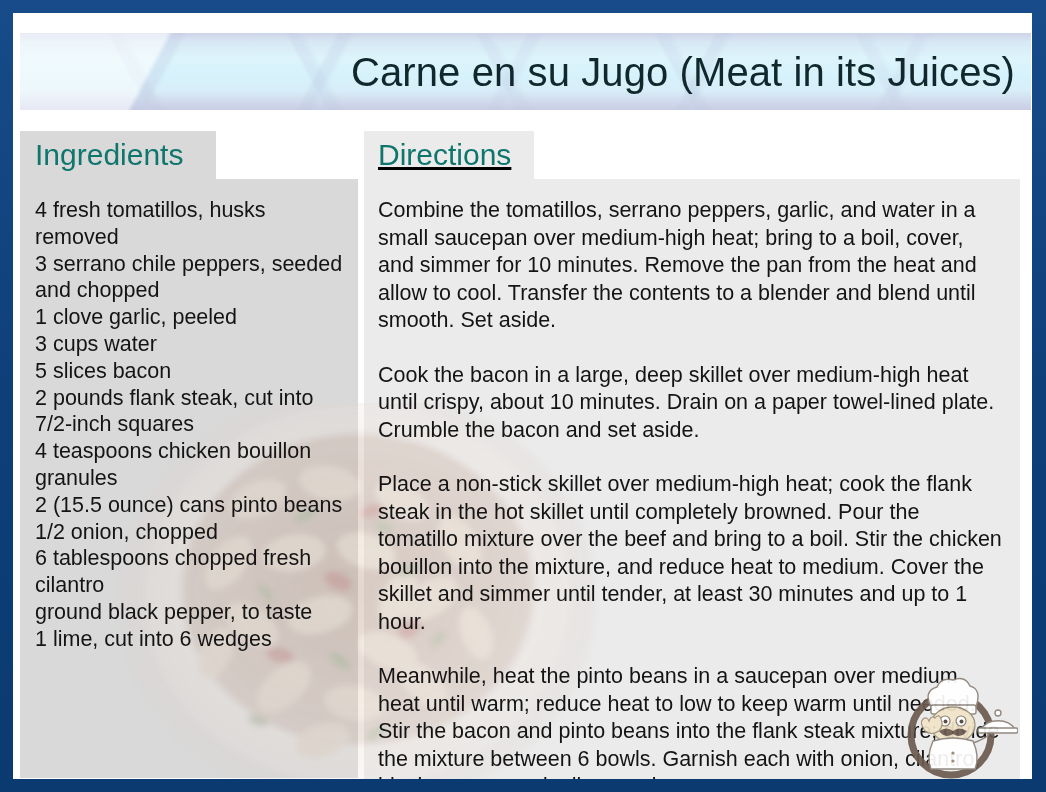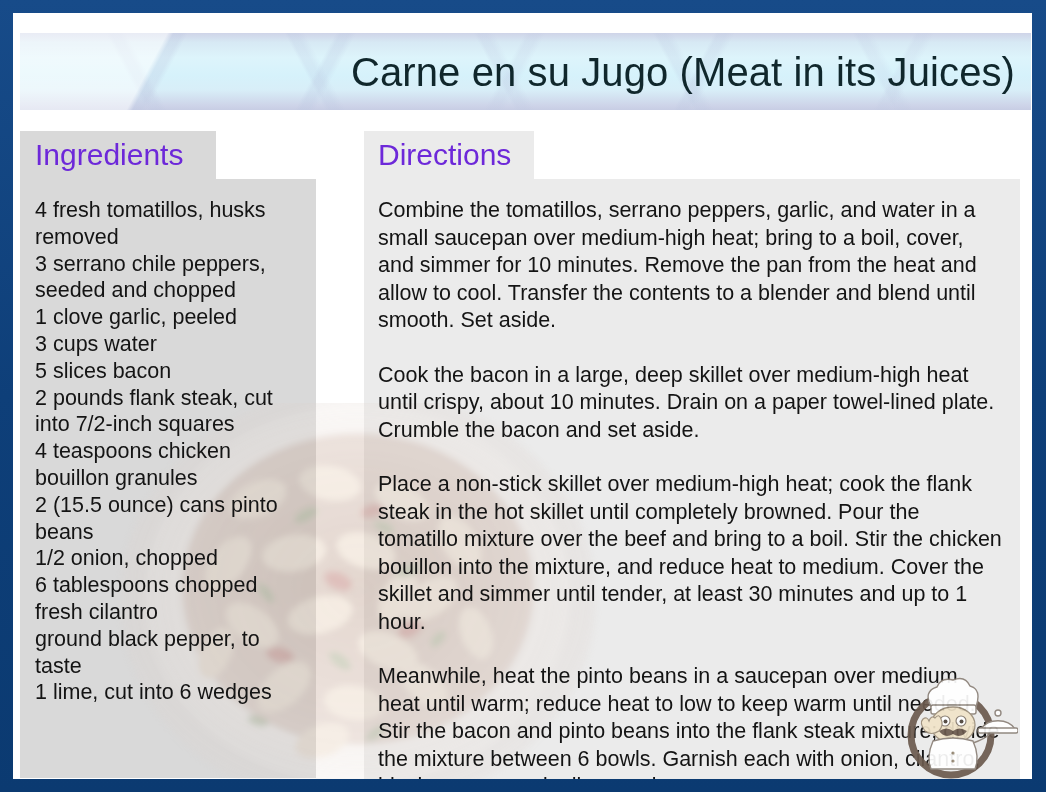--- a/index.html
+++ b/index.html
@@ -60,50 +60,51 @@
 
   
   .col-head {
     position: absolute;
     box-sizing: border-box;
     display: flex;
     align-items: center;
   }
   .col-head span {
     font-size: 30px;
-    color: #6d28d9;
+    color: #0f766e;
     line-height: 1;
   }
   #ingredients-head {
     left: 7px;
     top: 118px;
     width: 196px;
     height: 48px;
     background: #d9d9d9;
     padding-left: 15px;
   }
   #directions-head {
     left: 351px;
     top: 118px;
     width: 170px;
     height: 48px;
     background: #ebebeb;
     padding-left: 14px;
+    text-decoration: underline;
   }
 
   
   .panel {
     position: absolute;
     box-sizing: border-box;
     overflow: hidden;
   }
   #ingredients-panel {
     left: 7px;
     top: 166px;
-    width: 296px;
+    width: 338px;
     height: 599px;
     background: #d9d9d9;
   }
   #directions-panel {
     left: 351px;
     top: 166px;
     width: 656px;
     height: 745px;
     background: #ebebeb;
   }

